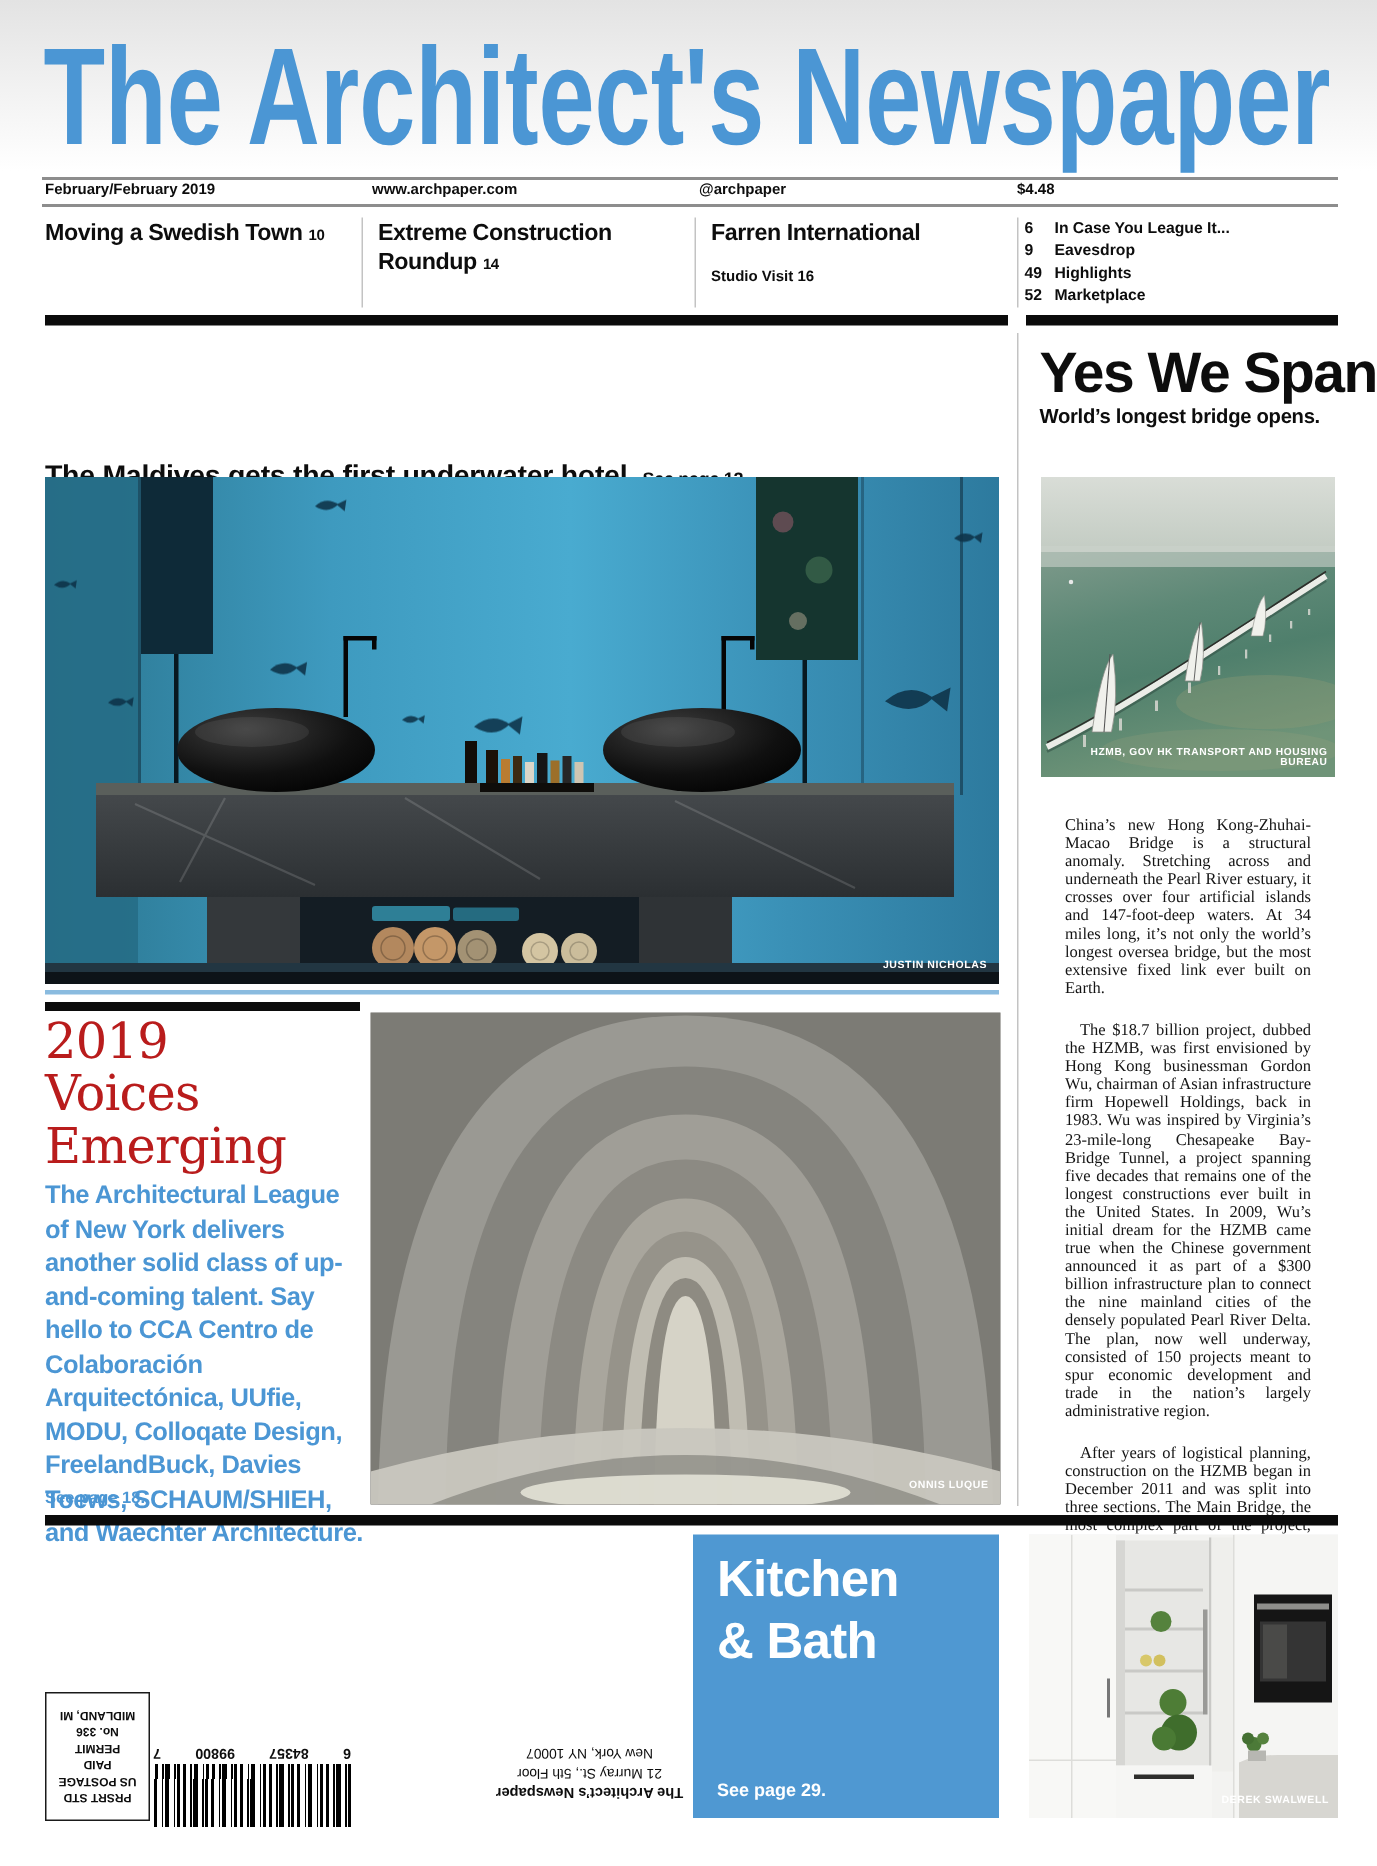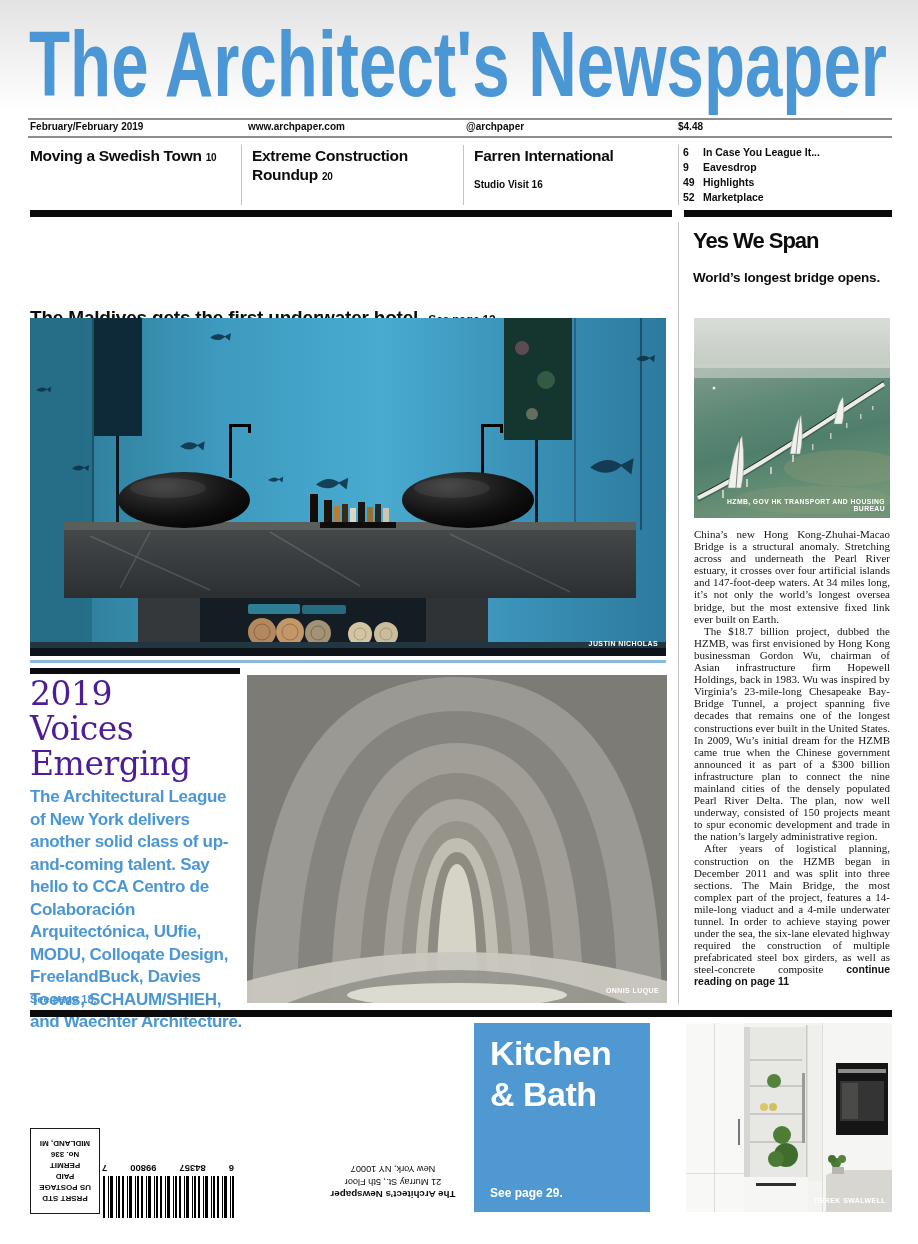--- a/index.html
+++ b/index.html
@@ -31,50 +31,50 @@
   #teaser3-sub{left:474px;top:179px;font-size:10px;font-weight:bold;}
   .idx-row{position:absolute;left:683px;font-size:10.5px;font-weight:bold;width:205px;}
   .idx-num{display:inline-block;width:20px;}
 
   
   #bar-left{left:30px;top:210px;width:642px;}
   #bar-right{left:684px;top:210px;width:208px;}
   #lead-headline{left:30px;top:226px;font-size:40px;font-weight:800;letter-spacing:-1.5px;}
   #lead-subhead{left:30px;top:274px;font-size:19px;font-weight:bold;letter-spacing:-.2px;margin-top:33px;}
   #lead-see{font-size:12px;font-weight:bold;}
-  #right-headline{left:693px;top:228px;font-size:22px;font-weight:800;letter-spacing:-1px;}
+  #right-headline{left:693px;top:228px;font-size:38px;font-weight:800;letter-spacing:-1px;}
   #right-subhead{left:693px;top:270px;font-size:13.5px;font-weight:bold;letter-spacing:-.2px;}
 
   
   .photo{position:absolute;overflow:hidden;}
   #main-photo{left:30px;top:318px;width:636px;height:338px;background:#2f7ba3;}
   #blue-rule{left:30px;top:660px;width:636px;height:3px;background:#8abbdf;}
   #bridge-photo{left:694px;top:318px;width:196px;height:200px;background:#5d8876;}
   #bridge-caption{right:5px;bottom:6px;font-size:6.8px;text-align:right;}
   #arches-photo{left:247px;top:675px;width:420px;height:328px;background:#7c7b75;}
   #kitchen-photo{left:686px;top:1023px;width:206px;height:189px;background:#f3f3f1;}
 
   
   #article{left:694px;top:528px;width:196px;font-family:"Liberation Serif",serif;
            font-size:11px;line-height:12.1px;text-align:justify;color:#141414;}
-  #article p{margin:0;}
+  #article p{margin:16px;}
   #article p.ind{text-indent:10px;}
   .continue{font-family:"Liberation Sans",sans-serif;font-weight:bold;font-size:10.5px;}
 
   
   #ev-bar{left:30px;top:668px;width:210px;height:6px;background:#0b0b0b;}
   #ev-headline{left:30px;top:676px;font-family:"DejaVu Serif",serif;font-size:33px;
-               line-height:35px;color:#4c1d95;letter-spacing:-.5px;}
+               line-height:35px;color:#b91c1c;letter-spacing:-.5px;}
   #ev-body{left:30px;top:786px;width:214px;font-size:17px;line-height:22.5px;font-weight:bold;
            color:#4b96d4;letter-spacing:-.3px;}
   #ev-see{left:30px;top:993px;font-size:11px;font-weight:bold;color:#4b96d4;}
 
   
   #bottom-bar{left:30px;top:1010px;width:862px;}
-  #kb-box{left:462px;top:1023px;width:176px;height:189px;background:#4f98d2;color:#fff;margin-left:12px;}
+  #kb-box{left:462px;top:1023px;width:204px;height:189px;background:#4f98d2;color:#fff;}
   #kb-title{position:absolute;left:16px;top:10px;font-size:34px;line-height:41px;font-weight:800;letter-spacing:-.5px;}
   #kb-see{position:absolute;left:16px;bottom:12px;font-size:12px;font-weight:bold;}
 
   
   #indicia{left:30px;top:1128px;width:68px;height:84px;border:1.5px solid #1a1a1a;
            display:flex;align-items:center;justify-content:center;}
   #indicia-inner{transform:rotate(180deg);font-size:8px;font-weight:bold;line-height:11px;text-align:center;width:100%;}
   #barcode{left:102px;top:1160px;width:132px;height:58px;transform:rotate(180deg);}
   #barcode-bars{height:42px;background:repeating-linear-gradient(90deg,
       #000 0 2px,#fff 2px 3px,#000 3px 4px,#fff 4px 7px,#000 7px 10px,
@@ -105,21 +105,21 @@
   <div class="vrule" style="left:463px;top:145px;height:60px"></div>
   <div class="vrule" style="left:678px;top:145px;height:60px"></div>
   <div class="vrule" style="left:678px;top:222px;height:782px"></div>
 
   <div class="teaser-title" id="teaser1">
     <span>Moving a Swedish Town</span>
     <span class="pg">10</span>
   </div>
   <div class="teaser-title" id="teaser2">
     <span>Extreme Construction Roundup</span>
-    <span class="pg">20</span>
+    <span class="pg">14</span>
   </div>
   <div class="teaser-title" id="teaser3">
     <span>Farren International</span>
   </div>
   <div class="abs" id="teaser3-sub">Studio Visit 16</div>
 
   <div class="idx-row" style="top:146px">
     <span class="idx-num">6</span><span>In Case You League It...</span>
   </div>
   <div class="idx-row" style="top:161px">

